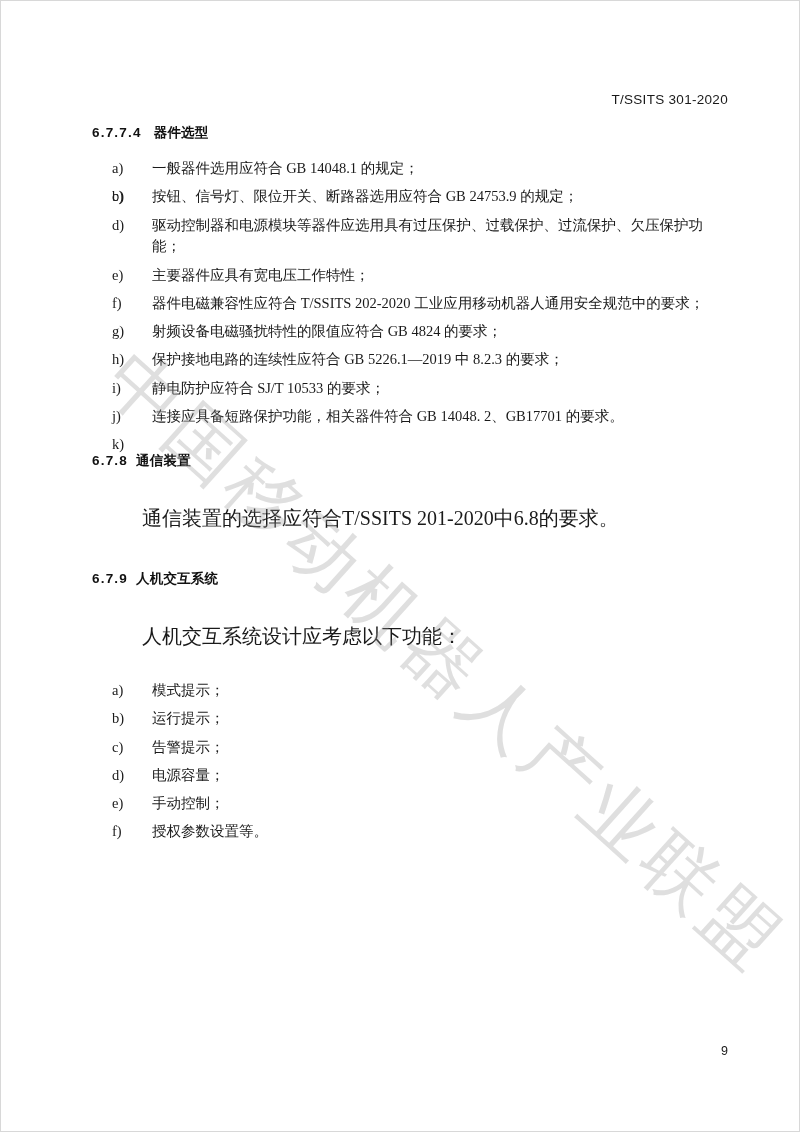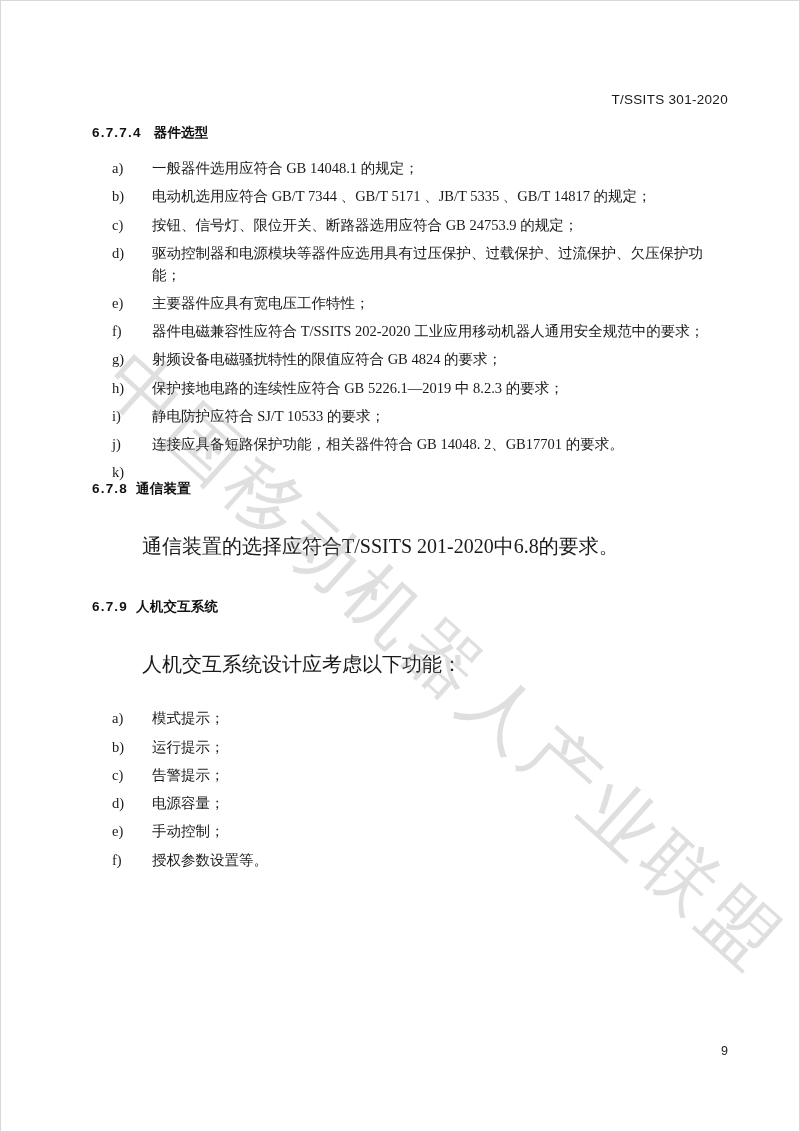--- a/index.html
+++ b/index.html
@@ -140,21 +140,21 @@
 
   <div class="content">
 
     <h3 class="clause">
       <span class="num">6.7.7.4</span><span class="title">器件选型</span>
     </h3>
     <div class="gap-16"></div>
 
     <ol class="alpha">
       <li><span class="marker">a)</span><span>一般器件选用应符合 GB 14048.1 的规定；</span></li>
-      <li><span class="marker">b)</span><span>电动机选用应符合 GB/T 7344 、GB/T 5171 、JB/T 5335 、GB/T 14817 的规定；</span></li>
+      <li><span class="marker">b)</span></li>
       <li><span class="marker">c)</span><span>按钮、信号灯、限位开关、断路器选用应符合 GB 24753.9 的规定；</span></li>
       <li><span class="marker">d)</span><span>驱动控制器和电源模块等器件应选用具有过压保护、过载保护、过流保护、欠压保护功能；</span></li>
       <li><span class="marker">e)</span><span>主要器件应具有宽电压工作特性；</span></li>
       <li><span class="marker">f)</span><span>器件电磁兼容性应符合 T/SSITS 202-2020 工业应用移动机器人通用安全规范中的要求；</span></li>
       <li><span class="marker">g)</span><span>射频设备电磁骚扰特性的限值应符合 GB 4824 的要求；</span></li>
       <li><span class="marker">h)</span><span>保护接地电路的连续性应符合 GB 5226.1—2019 中 8.2.3 的要求；</span></li>
       <li><span class="marker">i)</span><span>静电防护应符合  SJ/T 10533 的要求；</span></li>
       <li><span class="marker">j)</span><span>连接应具备短路保护功能，相关器件符合 GB 14048. 2、GB17701 的要求。</span></li>
       <li><span class="marker">k)</span></li>
     </ol>

